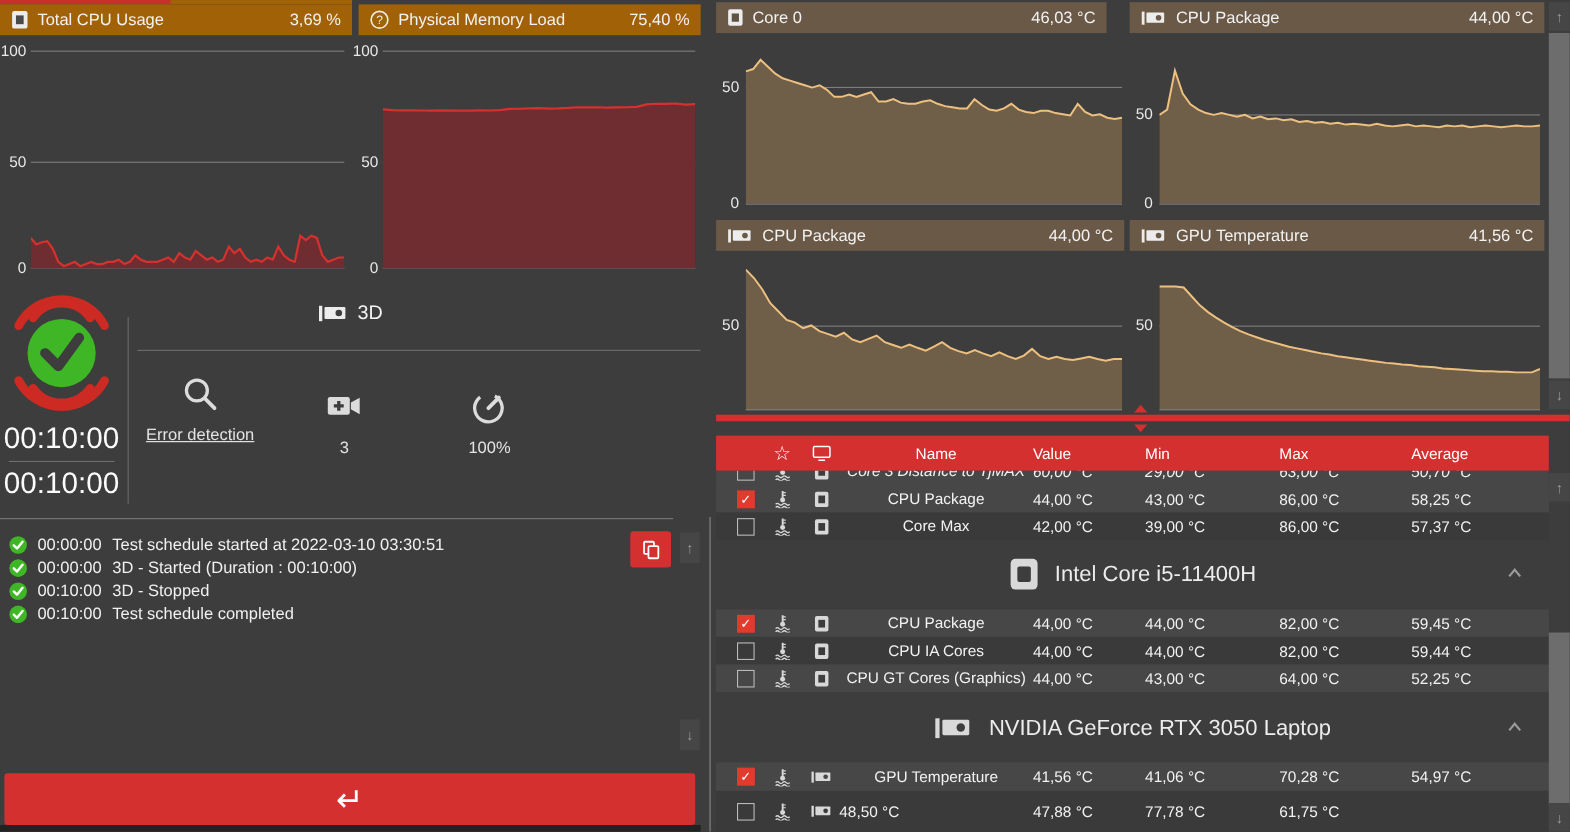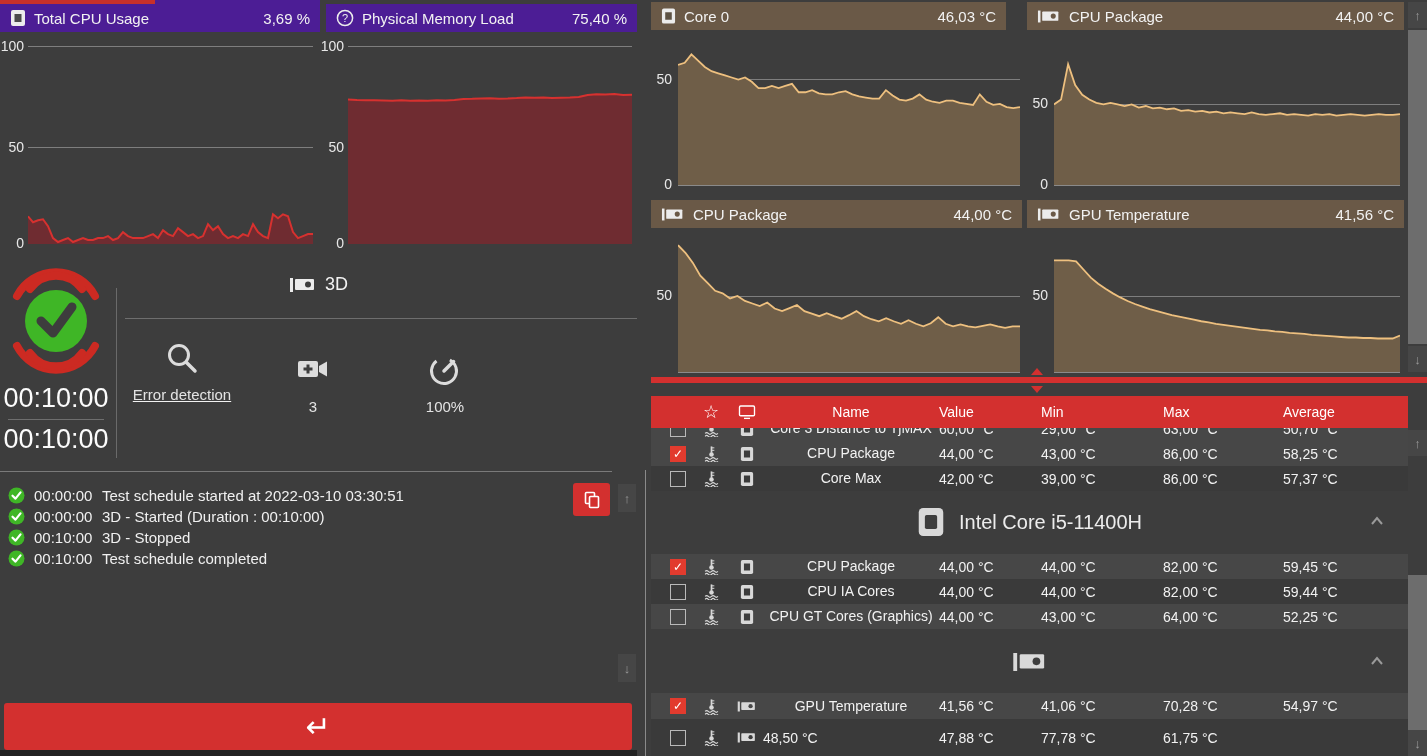--- a/index.html
+++ b/index.html
@@ -2,21 +2,21 @@
 <html><head>
 <meta charset="utf-8">
 <style>
   * { margin:0; padding:0; box-sizing:border-box; }
   html,body { width:1427px; height:756px; background:#3d3d3d; overflow:hidden;
               font-family:"Liberation Sans", sans-serif; color:#f2f2f2; }
   .abs { position:absolute; }
   
   .panel-hdr { display:flex; align-items:center; padding:0 10px; font-size:15px; gap:8px; }
   .panel-hdr .hval { margin-left:auto; }
-  .maroon { background:#4c1d95; }
+  .maroon { background:#a16207; }
   .brown  { background:#6a5947; }
   
   .chart-box { position:absolute; }
   .chart-box svg { position:absolute; left:0; top:0; width:100%; height:100%; }
   .gridline { position:absolute; height:1px; background:#949494; opacity:.75; }
   .baseline { position:absolute; height:1px; background:#8a8a8a; }
   .ylab { position:absolute; font-size:14px; color:#e8e8e8; text-align:right; width:24px; }
   
   .timer { position:absolute; width:112px; text-align:center; font-size:27px; color:#fbfbfb; }
   .vdiv { position:absolute; width:1px; background:#6a6a6a; }
@@ -311,21 +311,21 @@
         </svg>
     </span>
     <span class="c-name">Name</span>
     <span class="c-num">Value</span>
     <span class="c-num">Min</span>
     <span class="c-num">Max</span>
     <span class="c-num">Average</span>
   </div>
 </div>
 
-<div class="abs" style="left:651px;top:428px;width:757px;height:13px;overflow:hidden;">
+<div class="abs" style="left:651px;top:428px;width:757px;height:13px;overflow:hidden;font-style:italic;">
   <div class="tgrid row-light" style="position:relative;top:-12px;height:25px;">
     <span></span>
     <span class="c-ico">
         <span class="checkbox"></span>
       </span>
     <span class="c-ico">
         <svg width="17" height="17" viewBox="0 0 24 24">
           <line x1="12" y1="2" x2="12" y2="11" stroke="#d8d8d8" stroke-width="2.4"></line>
           <line x1="12" y1="4" x2="16" y2="4" stroke="#d8d8d8" stroke-width="1.4"></line>
           <line x1="12" y1="7.5" x2="16" y2="7.5" stroke="#d8d8d8" stroke-width="1.4"></line>
@@ -495,20 +495,21 @@
   <span class="c-num">64,00 °C</span>
   <span class="c-num">52,25 °C</span>
 </div>
 
 <div class="sec-hdr" style="top:639px;">
   <svg width="36" height="26" viewBox="0 0 28 20">
       <rect x="1" y="3" width="3" height="14" fill="#d9d9d9"></rect>
       <rect x="6" y="4" width="19" height="11" rx="1" fill="#d9d9d9"></rect>
       <circle cx="19" cy="9.5" r="3" fill="#3d3d3d"></circle>
     </svg>
+  <span>NVIDIA GeForce RTX 3050 Laptop</span>
   <svg class="chev" width="14" height="12" viewBox="0 0 14 12">
       <polyline points="2,9 7,3 12,9" fill="none" stroke="#9a9a9a" stroke-width="2"></polyline>
     </svg>
 </div>
 
 <div class="abs tgrid row-light" style="left:651px;top:693px;width:757px;height:26px;">
   <span></span>
   <span class="c-ico">
       <span class="checkbox checked"></span>
     </span>

